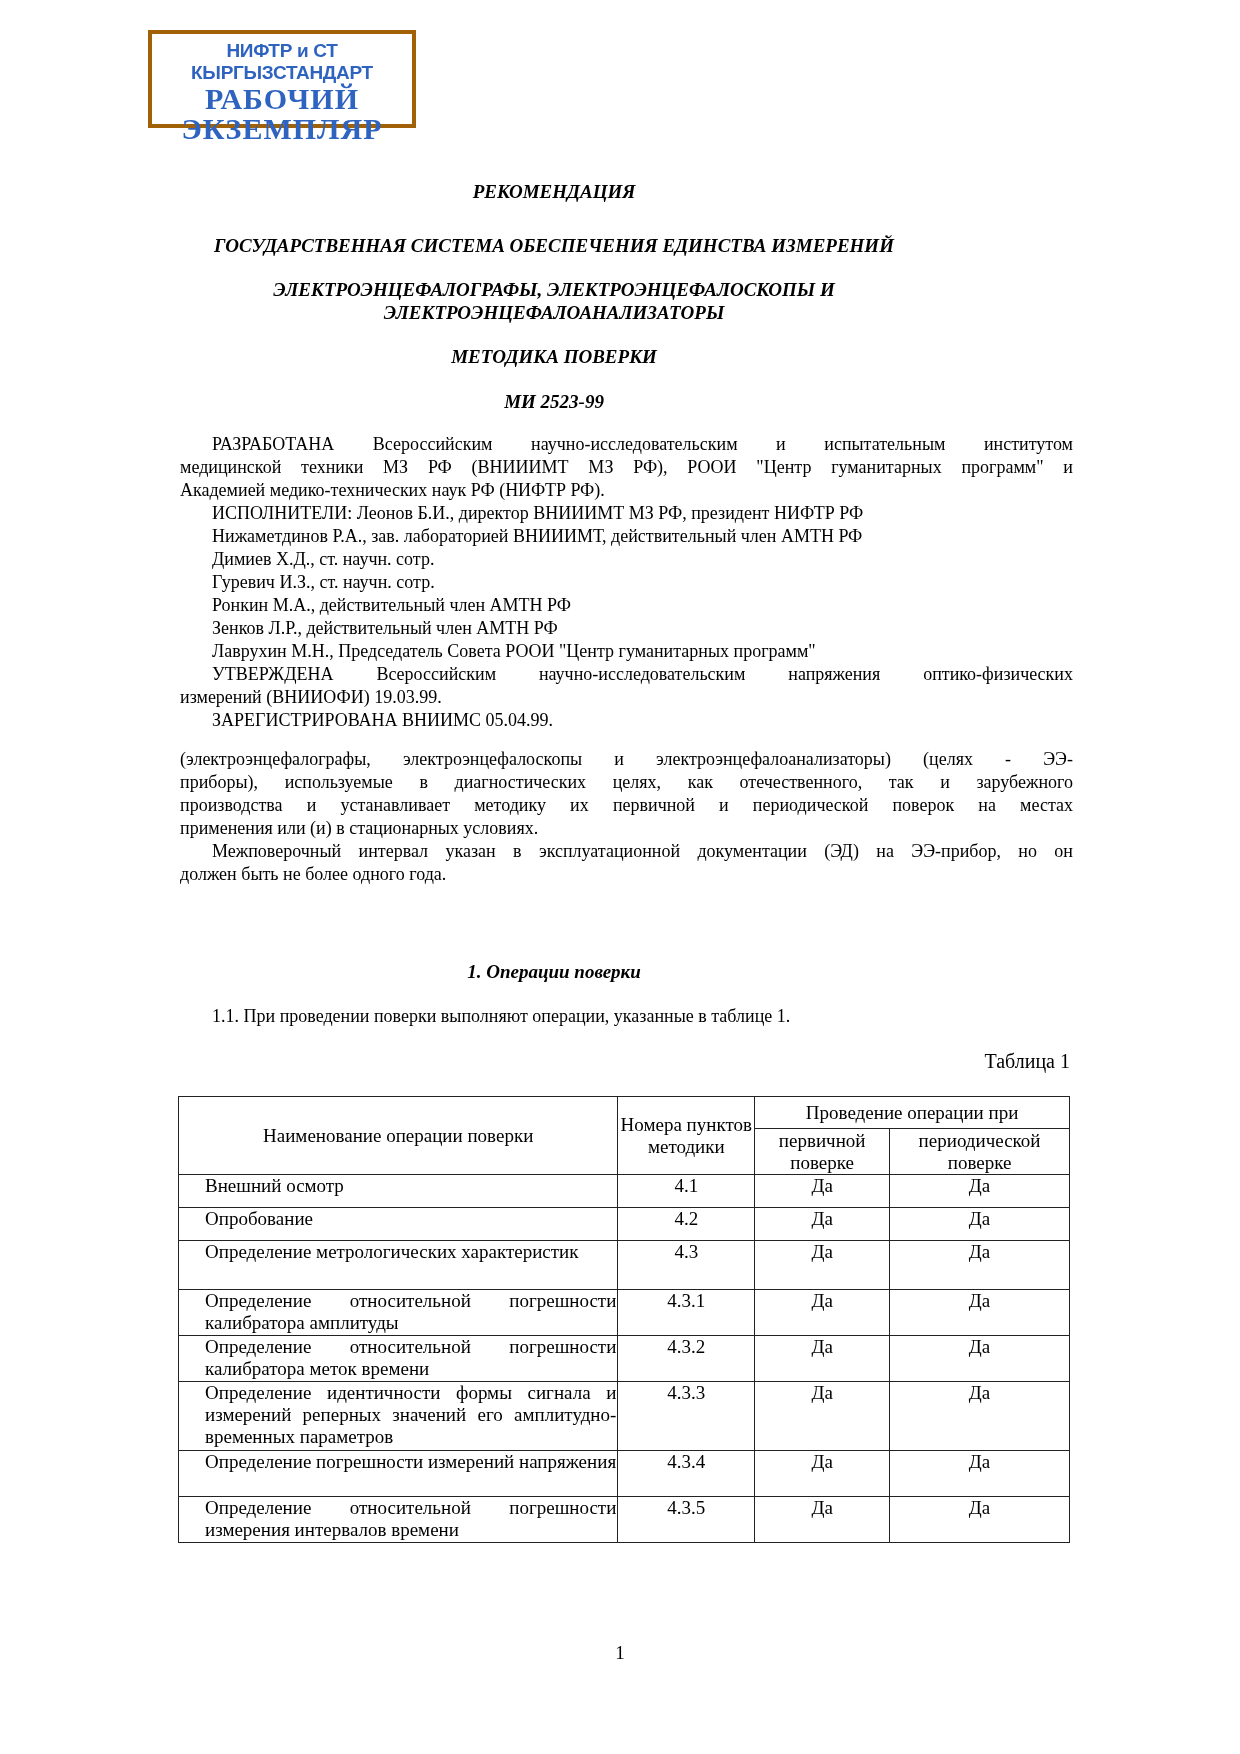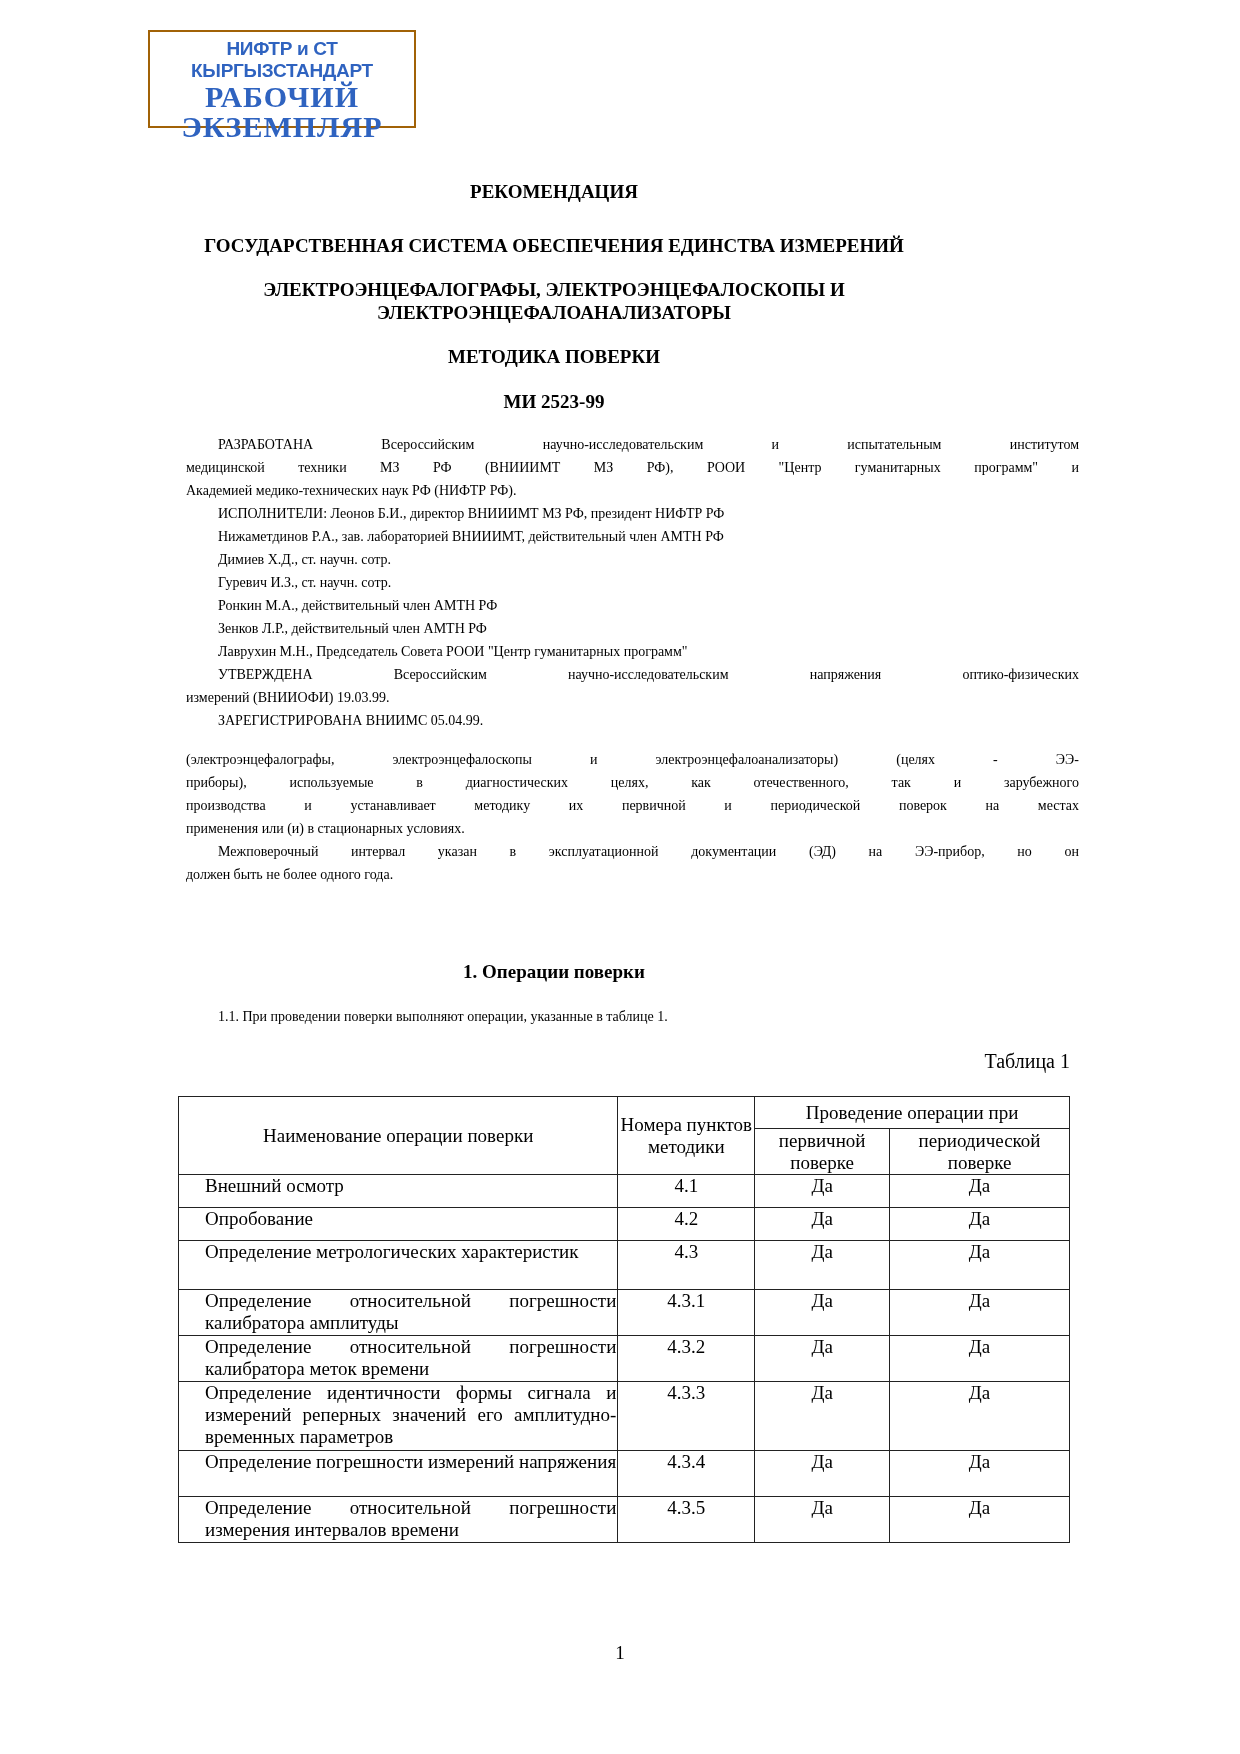--- a/index.html
+++ b/index.html
@@ -3,29 +3,29 @@
 <meta charset="utf-8">
 <style>
   html, body { margin: 0; padding: 0; background: #ffffff; }
   body {
     width: 1240px; height: 1754px; position: relative; overflow: hidden;
     font-family: "Liberation Serif", "DejaVu Serif", serif;
     color: #000;
   }
   .stamp {
     position: absolute; left: 148px; top: 30px; width: 268px; height: 98px;
-    border: 2px solid #a16207; box-sizing: border-box;
+    border: 4px solid #a16207; box-sizing: border-box;
     color: #2f63c0; text-align: center;
   }
   .stamp .org { font-family: "Liberation Sans", "DejaVu Sans", sans-serif; font-weight: bold; font-size: 19px; margin-top: 6px; letter-spacing: -0.3px; }
   .stamp .big { font-family: "Liberation Serif", serif; font-weight: bold; font-size: 30px; line-height: 30px; letter-spacing: 1px; }
 
-  .center-title { position: absolute; left: 0; width: 1108px; text-align: center; font-weight: bold; font-size: 19px; line-height: 23px; }
+  .center-title { position: absolute; left: 0; width: 1108px; text-align: center; font-weight: bold; font-size: 19px; line-height: 23px; font-style: italic; }
 
-  .para { position: absolute; left: 186px; width: 893px; font-size: 14px; line-height: 23px; text-align: justify; }
+  .para { position: absolute; left: 180px; width: 893px; font-size: 18px; line-height: 23px; text-align: justify; }
   .para .line { display: block; }
   .indent { text-indent: 32px; }
   .justify-last { text-align-last: justify; }
   .spaced { letter-spacing: 2.4px; }
 
   .tbl-caption { position: absolute; right: 170px; top: 1050px; font-size: 20px; }
   table.ops {
     position: absolute; left: 178px; top: 1096px; width: 892px;
     border-collapse: collapse; font-size: 19px; line-height: 22px;
   }

